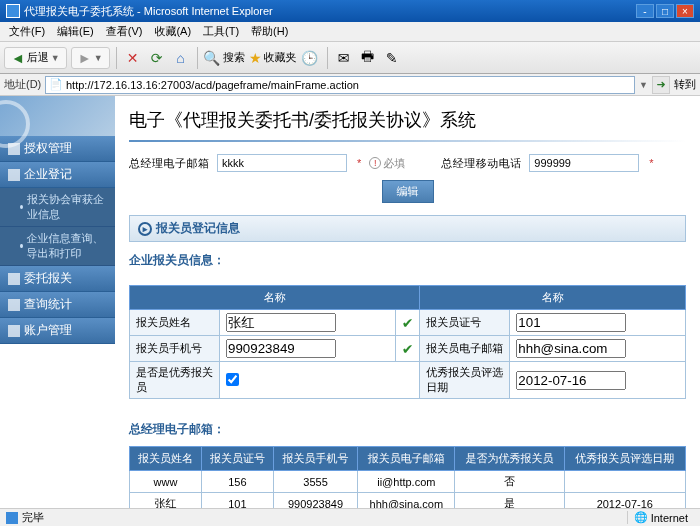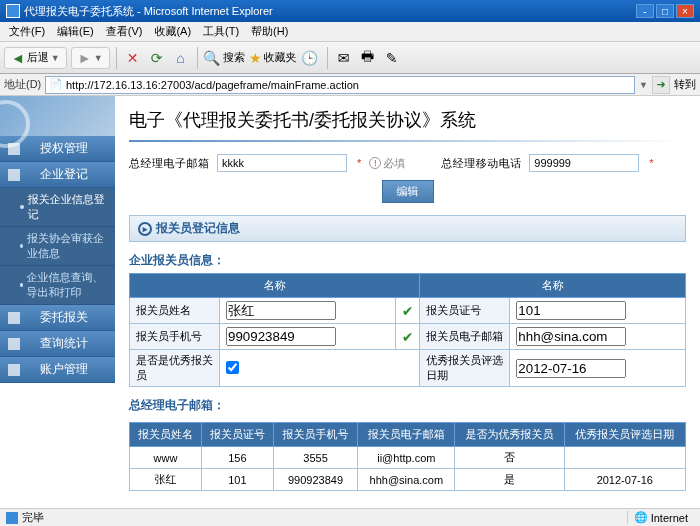--- a/index.html
+++ b/index.html
@@ -20,42 +20,42 @@
 .toolbar .tbl{display:flex;align-items:center;gap:2px;font-size:11px}
 .toolbar .tbi{font-size:14px}
 .addrbar{height:22px;background:#f0f0f0;border-bottom:1px solid #ccc;display:flex;align-items:center;padding:0 4px;font-size:11px;gap:4px}
 .addrbar .lbl{color:#333}
 .addrbar .urlbox{flex:1;display:flex;align-items:center;border:1px solid #8faecd;background:#fff;height:18px;padding:0 3px}
 .addrbar .go{width:18px;height:18px;background:#e8e8e8;border:1px solid #ccc;display:flex;align-items:center;justify-content:center}
 .content{display:flex;height:414px;background:#fff}
 .sidebar{width:115px;background:#fff}
 .logo-area{height:40px;background:linear-gradient(135deg,#7aa8d4,#b4cde4);position:relative}
 .logo-area::before{content:"";position:absolute;width:40px;height:40px;border:4px solid #fff;border-radius:50%;left:-18px;top:4px;opacity:.5}
-.side-hdr{background:linear-gradient(#5a8fc5,#3a6fa5);color:#fff;padding:4px 8px;display:flex;align-items:center;gap:20px;font-size:12px;border-bottom:1px solid #2a5f95}
+.side-hdr{background:linear-gradient(#5a8fc5,#3a6fa5);color:#fff;padding:4px 8px;display:flex;align-items:center;gap:4px;font-size:12px;border-bottom:1px solid #2a5f95}
 .side-hdr .si{width:12px;height:12px;background:#fff;opacity:.7}
 .side-sub{background:#3a6590;color:#cae0f5;padding:4px 6px 4px 20px;font-size:11px;border-bottom:1px solid #2a5585;display:flex;align-items:center;gap:4px}
 .side-sub.act{color:#fff}
 .side-sub .dot{width:4px;height:4px;background:#cae0f5;border-radius:50%}
 .main{flex:1;overflow:auto;position:relative}
 .page-hdr{padding:12px 14px 8px}
 .page-hdr h2{font-size:18px;font-weight:normal}
 .welcome{position:absolute;right:14px;top:28px;font-size:11px}
 .welcome a{color:#c33;text-decoration:none}
 .divline{height:2px;background:linear-gradient(90deg,#5a8fc5,transparent);margin:0 14px 8px}
 .formrow{display:flex;align-items:center;padding:4px 14px;gap:8px;font-size:11px}
 .formrow .fl{width:80px;text-align:justify;text-align-last:justify}
 .formrow input[type=text]{border:1px solid #a6c3dd;height:18px;padding:0 4px;font-size:11px}
 .req{color:#c33;margin-left:2px}
 .must{display:flex;align-items:center;gap:2px;color:#888}
 .must .ci{width:12px;height:12px;border:1px solid #999;border-radius:50%;display:flex;align-items:center;justify-content:center;font-size:9px;color:#c33}
 .btn{display:inline-block;background:linear-gradient(#6a9ed0,#4a7eb0);color:#fff;padding:3px 14px;border:1px solid #3a6ea0;font-size:11px;cursor:pointer}
 .sec-hdr{background:linear-gradient(#eef4fa,#d6e4f0);border:1px solid #a6c3dd;padding:4px 8px;margin:8px 14px 0;display:flex;align-items:center;gap:4px;font-size:12px;color:#2a5f95;font-weight:bold}
 .sec-hdr .ci2{width:14px;height:14px;border:2px solid #2a5f95;border-radius:50%;display:flex;align-items:center;justify-content:center;font-size:9px}
 .subttl{color:#2a5f95;font-weight:bold;font-size:12px;padding:10px 14px 4px}
-table.form-tbl{width:calc(100% - 28px);margin:0 14px;border-collapse:collapse;font-size:11px}
+table.form-tbl{width:calc(100% - 28px);margin:12px 14px;border-collapse:collapse;font-size:11px}
 table.form-tbl th{background:#3a6fa5;color:#fff;padding:4px;border:1px solid #6a9fdf;text-align:center;font-weight:normal}
 table.form-tbl td{border:1px solid #a6c3dd;padding:3px 6px;background:#fff}
 table.form-tbl td.lbl{background:#eef4fa;width:90px}
 .chk{color:#2a8a2a;font-size:14px}
 .btnrow{text-align:center;padding:8px}
 table.data-tbl{width:calc(100% - 28px);margin:4px 14px;border-collapse:collapse;font-size:11px}
 table.data-tbl th{background:#3a6fa5;color:#fff;padding:4px;border:1px solid #6a9fdf;font-weight:normal}
 table.data-tbl td{border:1px solid #a6c3dd;padding:3px 6px;text-align:center}
 .statusbar{height:18px;background:#f0f0f0;border-top:1px solid #ccc;display:flex;align-items:center;padding:0 6px;font-size:11px;gap:4px;position:absolute;bottom:0;width:100%}
 .statusbar .sicon{width:12px;height:12px;background:#3a8ada}
@@ -146,24 +146,20 @@
   <div class="sidebar">
     <div class="logo-area"></div>
     <div class="side-hdr">
         <div class="si"></div>
         <span>授权管理</span>
       </div>
     <div class="side-hdr">
         <div class="si"></div>
         <span>企业登记</span>
       </div>
-    <div class="side-sub act">
-        <span class="dot"></span>
-        <span>报关企业信息登记</span>
-      </div>
     <div class="side-sub">
         <span class="dot"></span>
         <span>报关协会审获企业信息</span>
       </div>
     <div class="side-sub">
         <span class="dot"></span>
         <span>企业信息查询、导出和打印</span>
       </div>
     <div class="side-hdr">
         <div class="si"></div>

